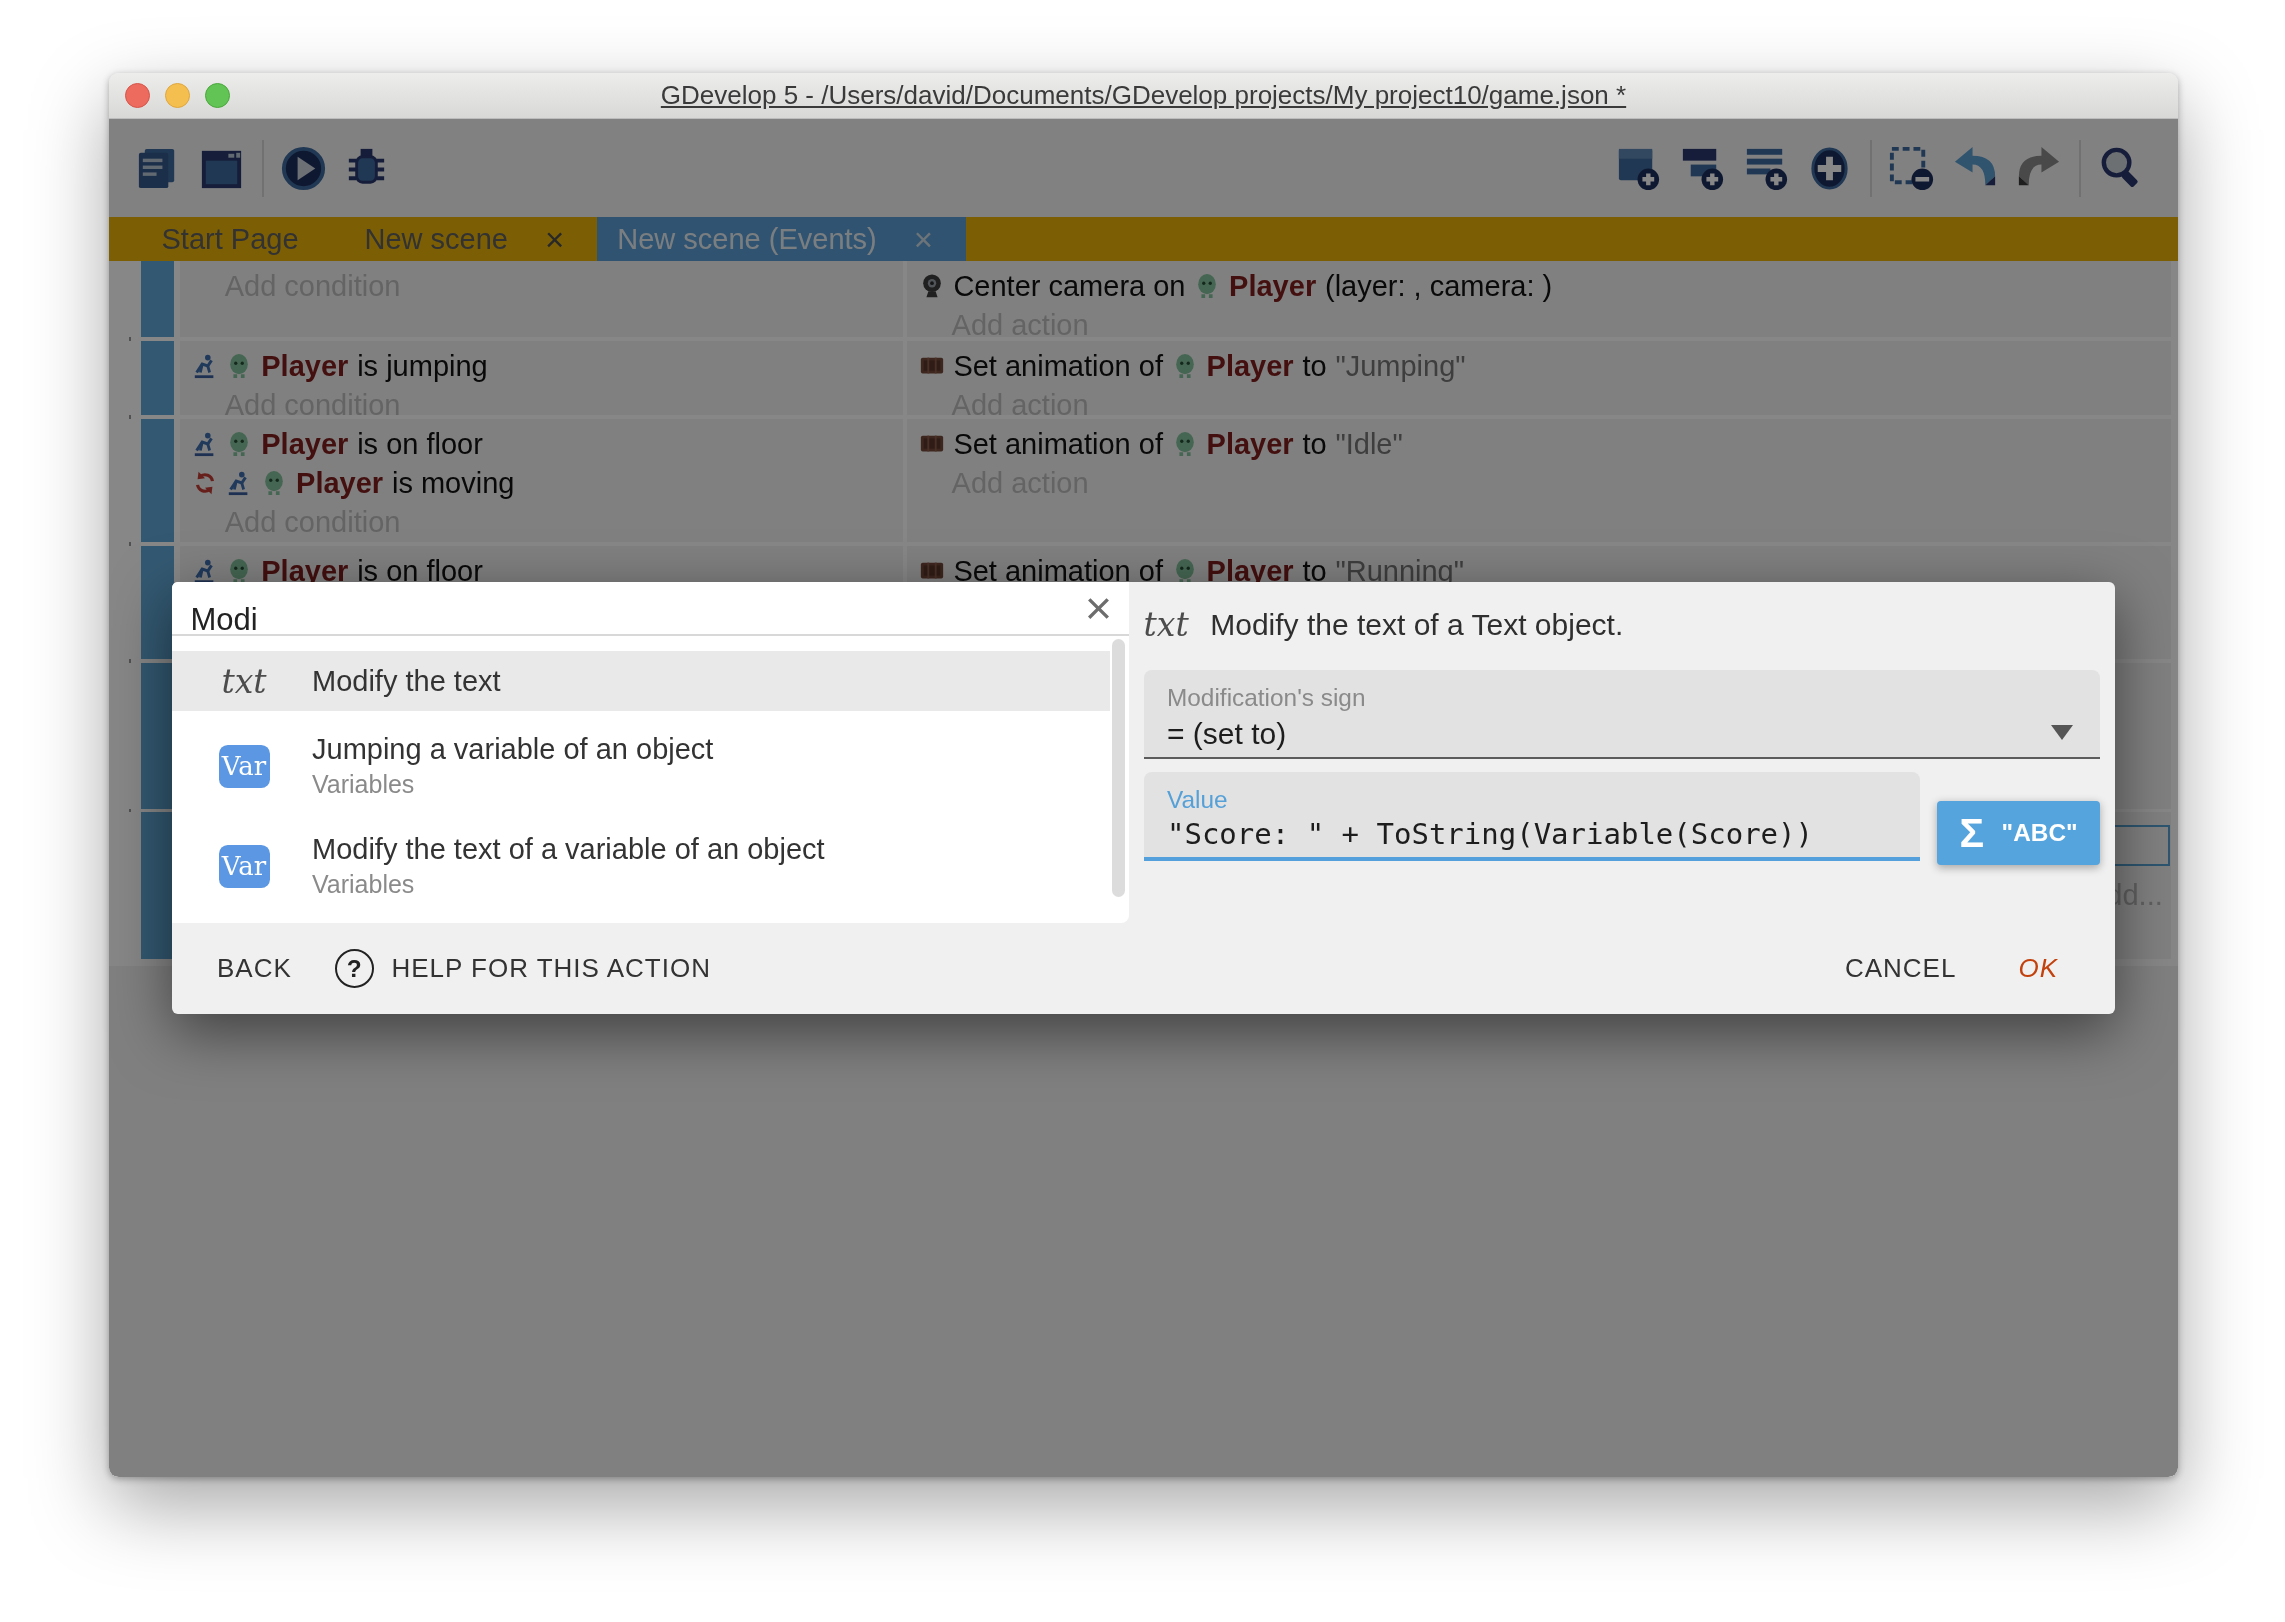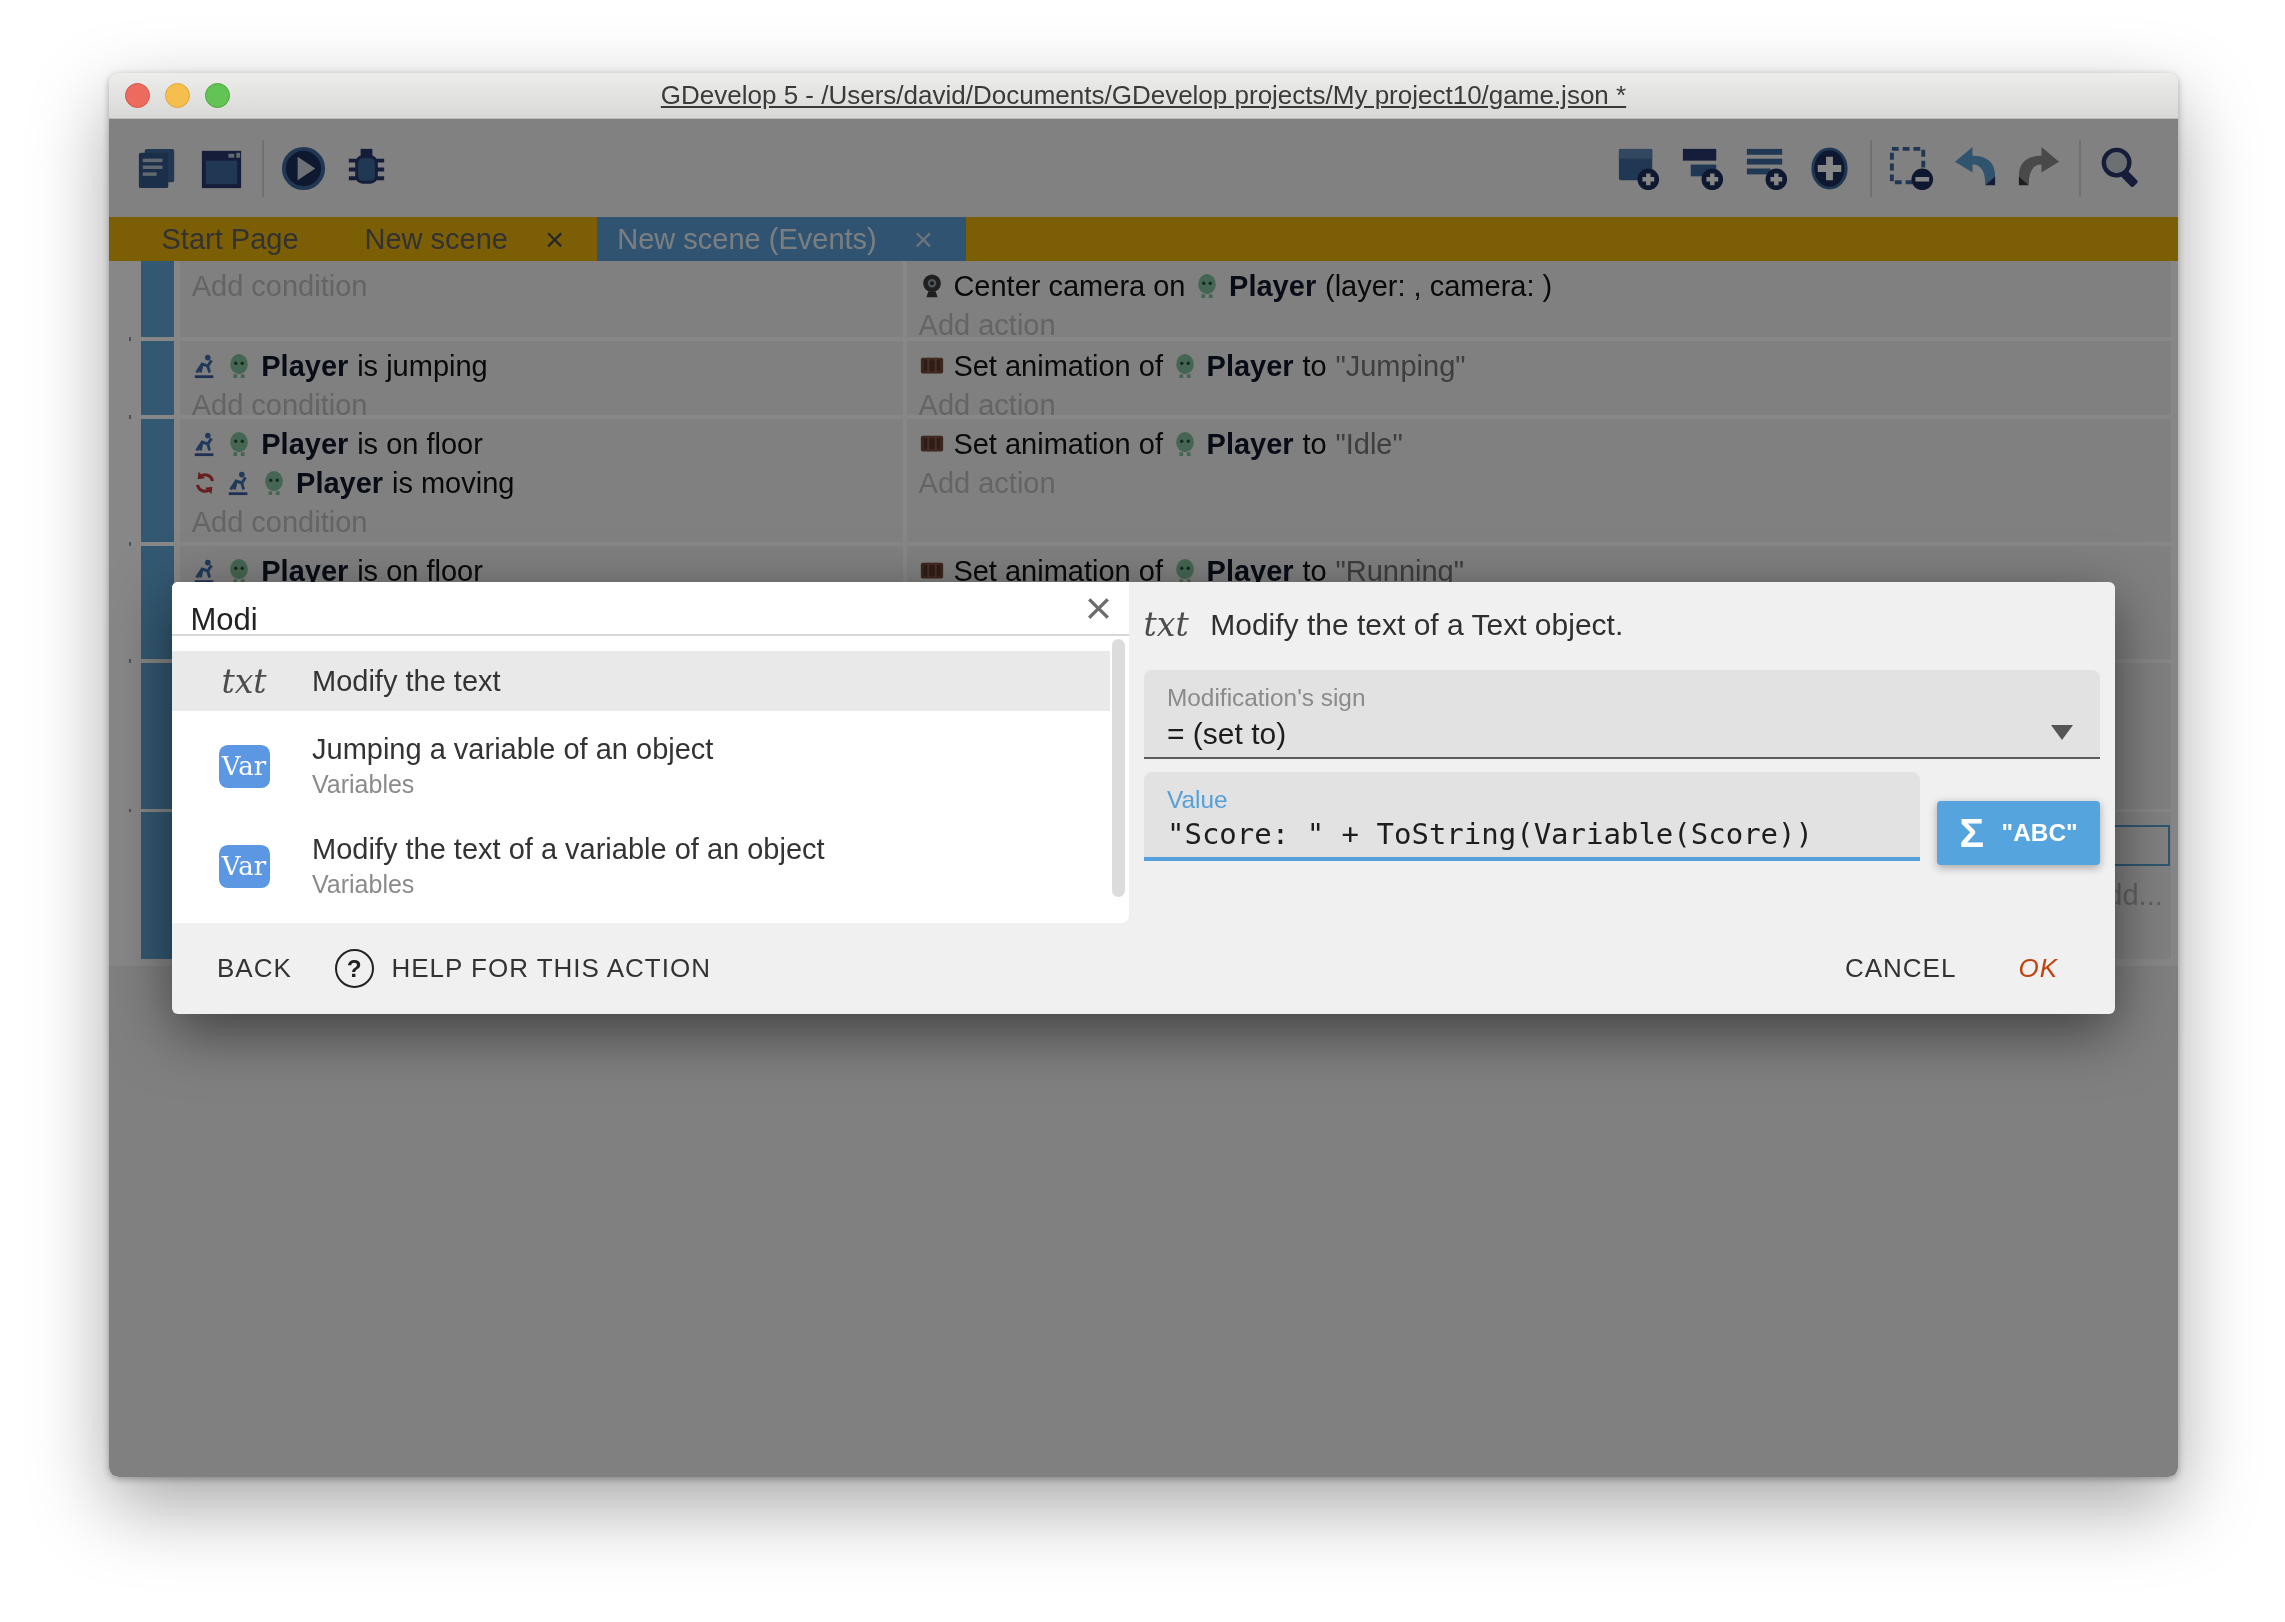--- a/index.html
+++ b/index.html
@@ -39,22 +39,22 @@
   
   .events { position: relative; background: #fff; height: 705px; overflow: hidden; }
   .erow { display: flex; margin-bottom: 3.9px; }
   .egut { width: 71px; position: relative; background: #fff; }
   .ebar { position: absolute; left: 32px; top: 0; bottom: 0; width: 33px; background: #61a8d8; }
   .ecell { background: #f2f2f2; padding: 5.9px 0 0 11.7px; font-size: 29px; color: #111; overflow: hidden; }
   .cond { width: 723px; }
   .gapcol { width: 3.9px; background: #fff; }
   .act { flex: 1; margin-right: 6.8px; }
   .eline { display: flex; align-items: center; gap: 8.8px; height: 39px; white-space: nowrap; }
-  .ph { color: #bdbdbd; }
-  .obj { font-weight: bold; color: #0f172a; }
+  .ph { color: #bdbdbd; margin-left: 33px; }
+  .obj { font-weight: bold; color: #7f1d1d; }
   .quoted { color: #757575; }
   .icn { width: 26px; height: 26px; flex: 0 0 26px; }
   .tree { position: absolute; left: 19.5px; top: 0; width: 2px; height: 630px; background: #9a9a9a; }
   .tick { position: absolute; left: 19.5px; width: 13.7px; height: 2px; background: #9a9a9a; }
   .bg-input { position: absolute; left: 1841px; top: 564px; width: 220px; height: 41px;
               border: 2.9px solid #57a2d4; background: #f4f4f4; }
   .bg-add { position: absolute; left: 1978px; top: 618px; font-size: 29px; color: #b5b5b5; }
   .fill { height: 512px; background: #f2f2f2; }
 
   

